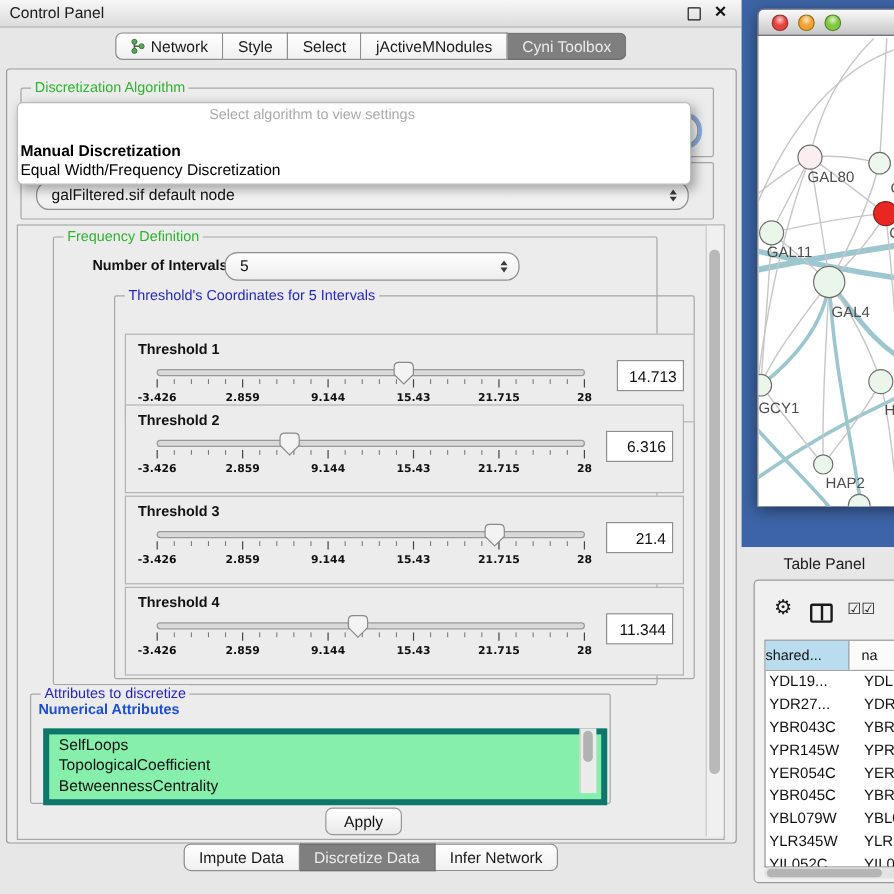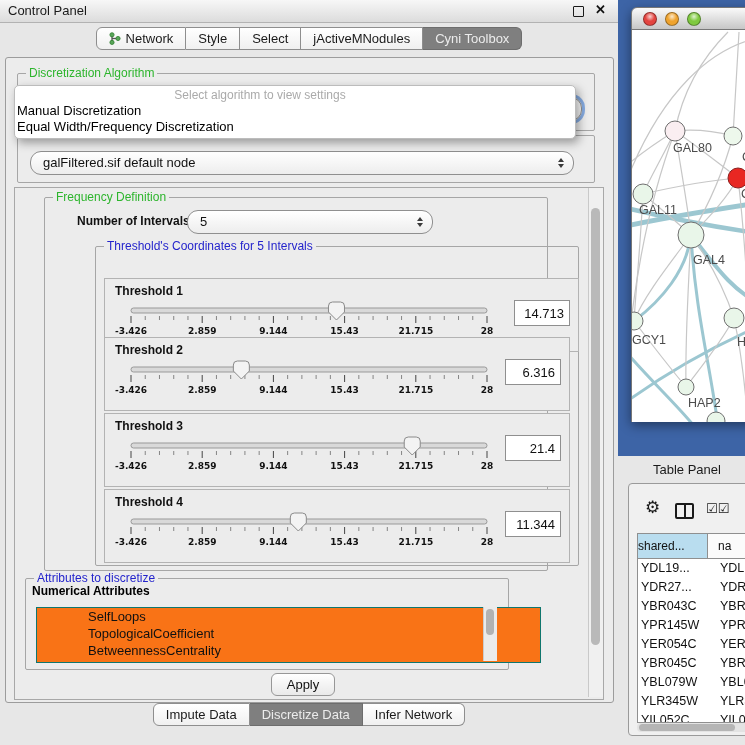--- a/index.html
+++ b/index.html
@@ -37,40 +37,40 @@
   .stepper i{display:block;width:0;height:0;border-left:3.5px solid transparent;border-right:3.5px solid transparent;}
   .stepper .up{border-bottom:4px solid #3a3a3a;}
   .stepper .down{border-top:4px solid #3a3a3a;}
   .group.algo{left:11px;top:15px;width:576px;height:56px;}
   .algo-combo{left:6px;top:23px;width:556px;box-shadow:0 0 0 3px rgba(100,150,220,.75);}
   .popup{position:absolute;left:8px;top:27px;width:560px;background:#ffffff;
       border:1px solid #bcbcbc;border-radius:5px;box-shadow:3px 4px 10px rgba(0,0,0,.35);
       z-index:30;padding:2px 0 3px 0;}
   .popup .prompt{text-align:center;padding-right:70px;color:#aaaaaa;font-size:12px;height:15px;line-height:15px;}
   .popup-item{font-size:13px;height:16px;line-height:16px;padding-left:2px;color:#000;}
-  .popup-item.bold{font-weight:normal;}
+  .popup-item.bold{font-weight:bold;margin-top:15px;}
   .group.tdata{left:11px;top:77px;width:576px;height:46px;}
   .tdata-combo{left:12px;top:15px;width:542px;}
   .viewport{position:absolute;left:8px;top:129px;width:588px;height:511px;
       border:1px solid #a8a8a8;background:#ececec;}
   .vscroll{position:absolute;right:0;top:0;width:14px;height:509px;background:#f0f0f0;border-left:1px solid #c9c9c9;}
   .vthumb{position:absolute;left:2px;top:20px;width:9px;height:437px;background:#b9b9b9;border-radius:5px;}
   .group.interval{left:29px;top:9px;width:502px;height:372px;}
   .ni-label{position:absolute;left:32px;top:16px;font-weight:bold;font-size:12px;color:#111;}
   .ni-combo{left:142px;top:12px;width:244px;}
   .group.thrgroup{left:10px;top:48px;width:482px;height:318px;margin-left:40px;}
   .thr{position:absolute;left:8px;width:464px;height:72px;background:#ececec;border:1px solid #b3b3b3;}
   .thr .tlabel{position:absolute;left:10px;top:5px;font-weight:bold;font-size:12px;color:#111;}
   .thr svg{position:absolute;left:2px;top:20px;}
   .thr input{position:absolute;right:8px;top:21px;width:44px;height:24px;border:1px solid #8f8f8f;
       background:#fff;font:13px "Liberation Sans",sans-serif;text-align:right;padding:0 5px;color:#111;}
   .group.attrs{left:10px;top:390px;width:482px;height:90px;}
-  .attr-sublabel{position:absolute;left:6px;top:5px;font-weight:bold;font-size:12px;color:#000000;}
-  .attr-list{position:absolute;left:10px;top:28px;width:460px;height:54px;background:#f97316;
-      border:1px solid #0f766e;overflow:hidden;padding-left:43px;}
+  .attr-sublabel{position:absolute;left:6px;top:5px;font-weight:bold;font-size:12px;color:#1d4ed8;}
+  .attr-list{position:absolute;left:10px;top:28px;width:460px;height:54px;background:#86efac;
+      border:5px solid #0f766e;overflow:hidden;}
   .attr-item{height:17px;line-height:17px;font-size:13px;padding-left:8px;color:#111;white-space:nowrap;}
   .attr-scroll{position:absolute;right:0;top:0;width:13px;height:54px;background:#ebebeb;border-left:1px solid #ccc;}
   .attr-thumb{position:absolute;left:2px;top:2px;width:8px;height:26px;background:#b2b2b2;border-radius:4px;}
   .apply{position:absolute;left:256px;top:485px;width:64px;height:23px;
       background:linear-gradient(#ffffff,#e9e9e9);border:1px solid #979797;border-radius:6px;
       font:13px "Liberation Sans",sans-serif;color:#111;}
   
   #desktop{position:absolute;left:618px;top:0;width:127px;height:456px;background:#3d64a6;overflow:hidden;}
   .mac-window{position:absolute;left:13px;top:7px;width:130px;height:414px;
       border-radius:6px 6px 0 0;box-shadow:0 4px 12px rgba(0,0,0,.45);}

